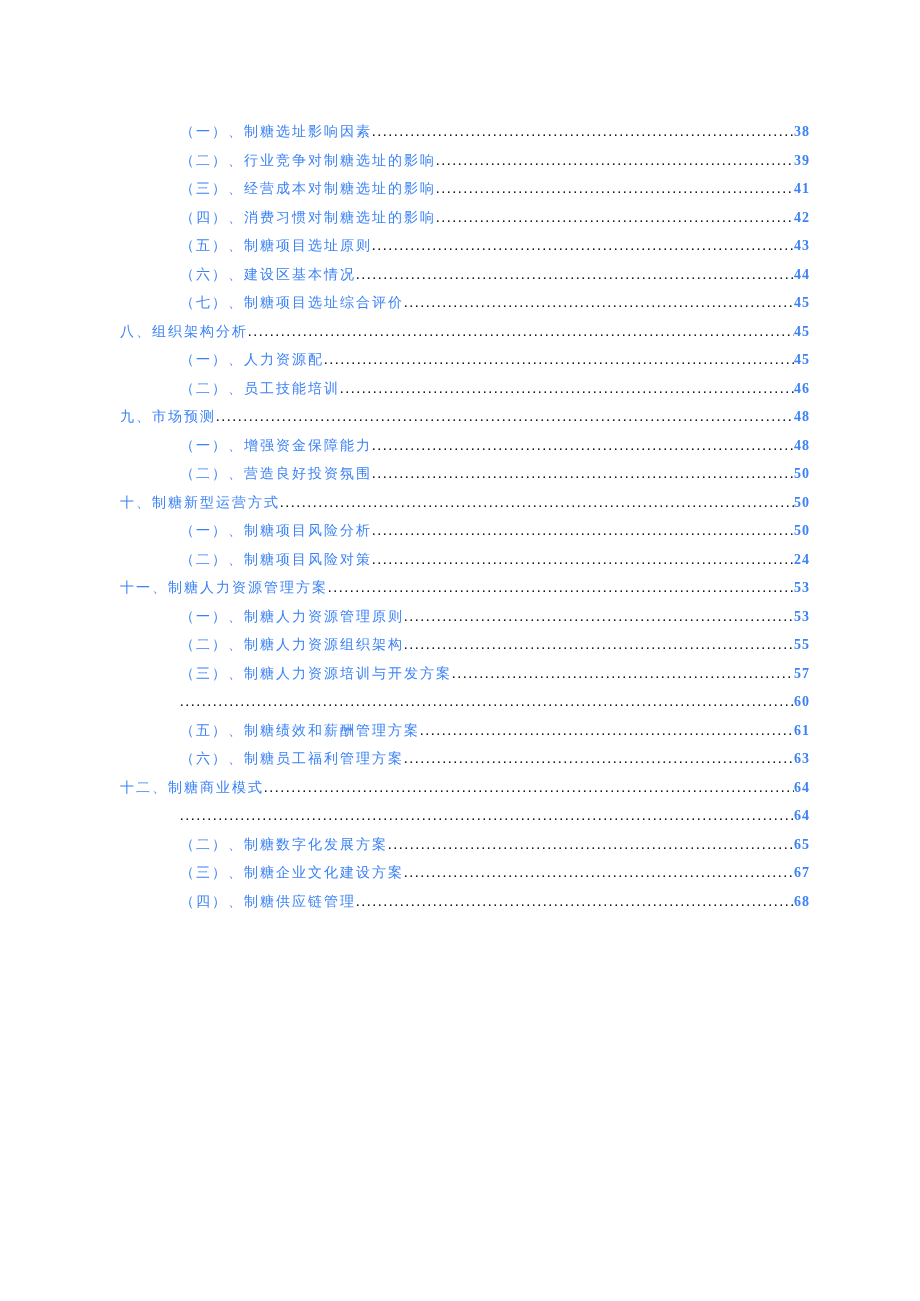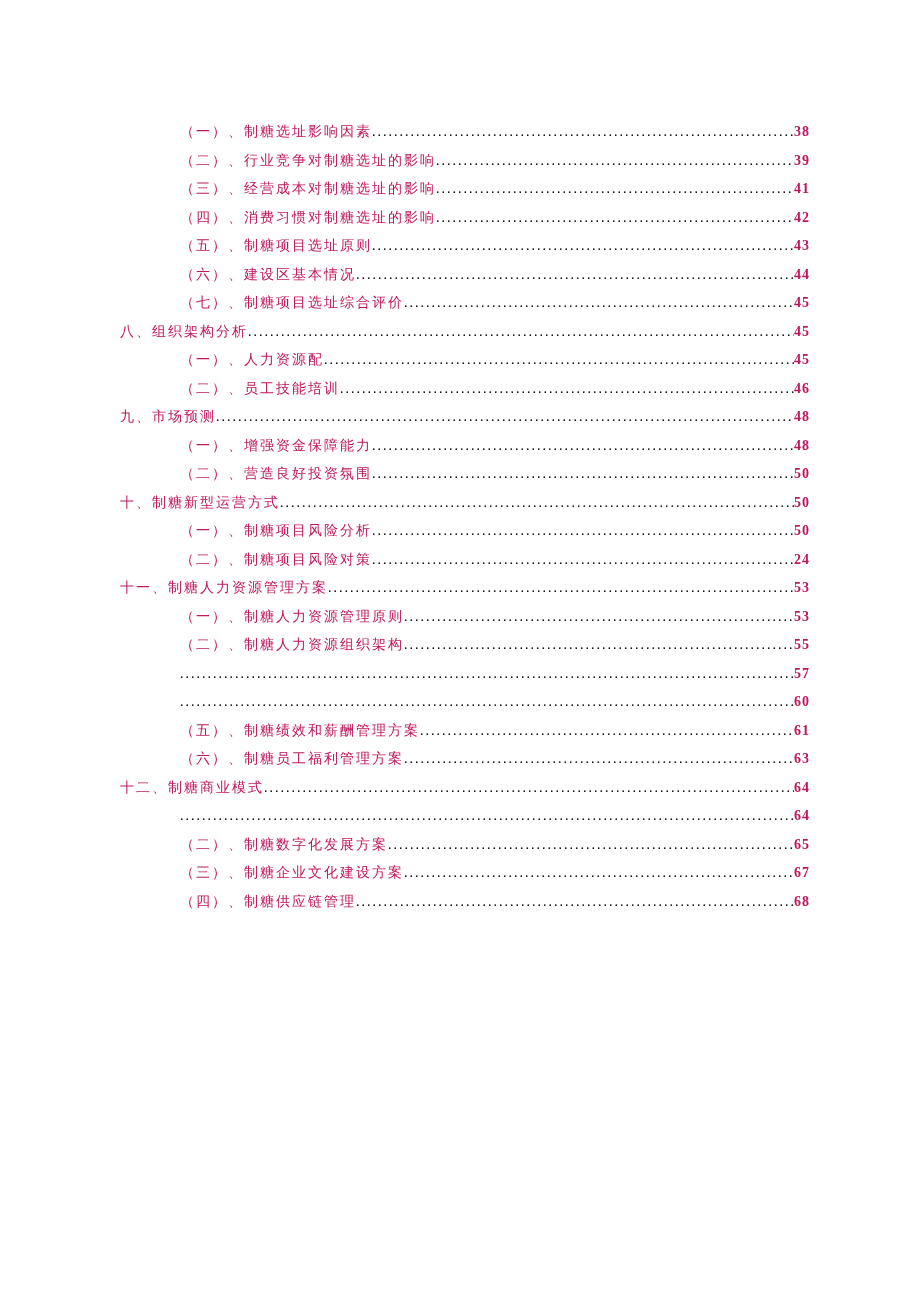--- a/index.html
+++ b/index.html
@@ -11,21 +11,21 @@
     height: 1301px;
   }
   .page {
     padding: 118px 110px 0 112px;
     box-sizing: border-box;
   }
   .toc-line {
     display: flex;
     align-items: baseline;
     font-size: 14px;
-    color: #be185d;
+    color: #3b82f6;
     line-height: 28.5px;
     white-space: nowrap;
     justify-content: space-between;
   }
   .toc-line.level1 {
     padding-left: 0;
     margin-left: 8px;
   }
   .toc-line.level2 {
     padding-left: 68px;
@@ -141,20 +141,21 @@
         <span class="toc-title">（一）、制糖人力资源管理原则</span>
         <span class="toc-dots"></span>
         <span class="toc-page">53</span>
       </div>
       <div class="toc-line level2">
         <span class="toc-title">（二）、制糖人力资源组织架构</span>
         <span class="toc-dots"></span>
         <span class="toc-page">55</span>
       </div>
       <div class="toc-line level2">
+        <span class="toc-title">（三）、制糖人力资源培训与开发方案</span>
         <span class="toc-dots"></span>
         <span class="toc-page">57</span>
       </div>
       <div class="toc-line level2">
         <span class="toc-dots"></span>
         <span class="toc-page">60</span>
       </div>
       <div class="toc-line level2">
         <span class="toc-title">（五）、制糖绩效和薪酬管理方案</span>
         <span class="toc-dots"></span>

